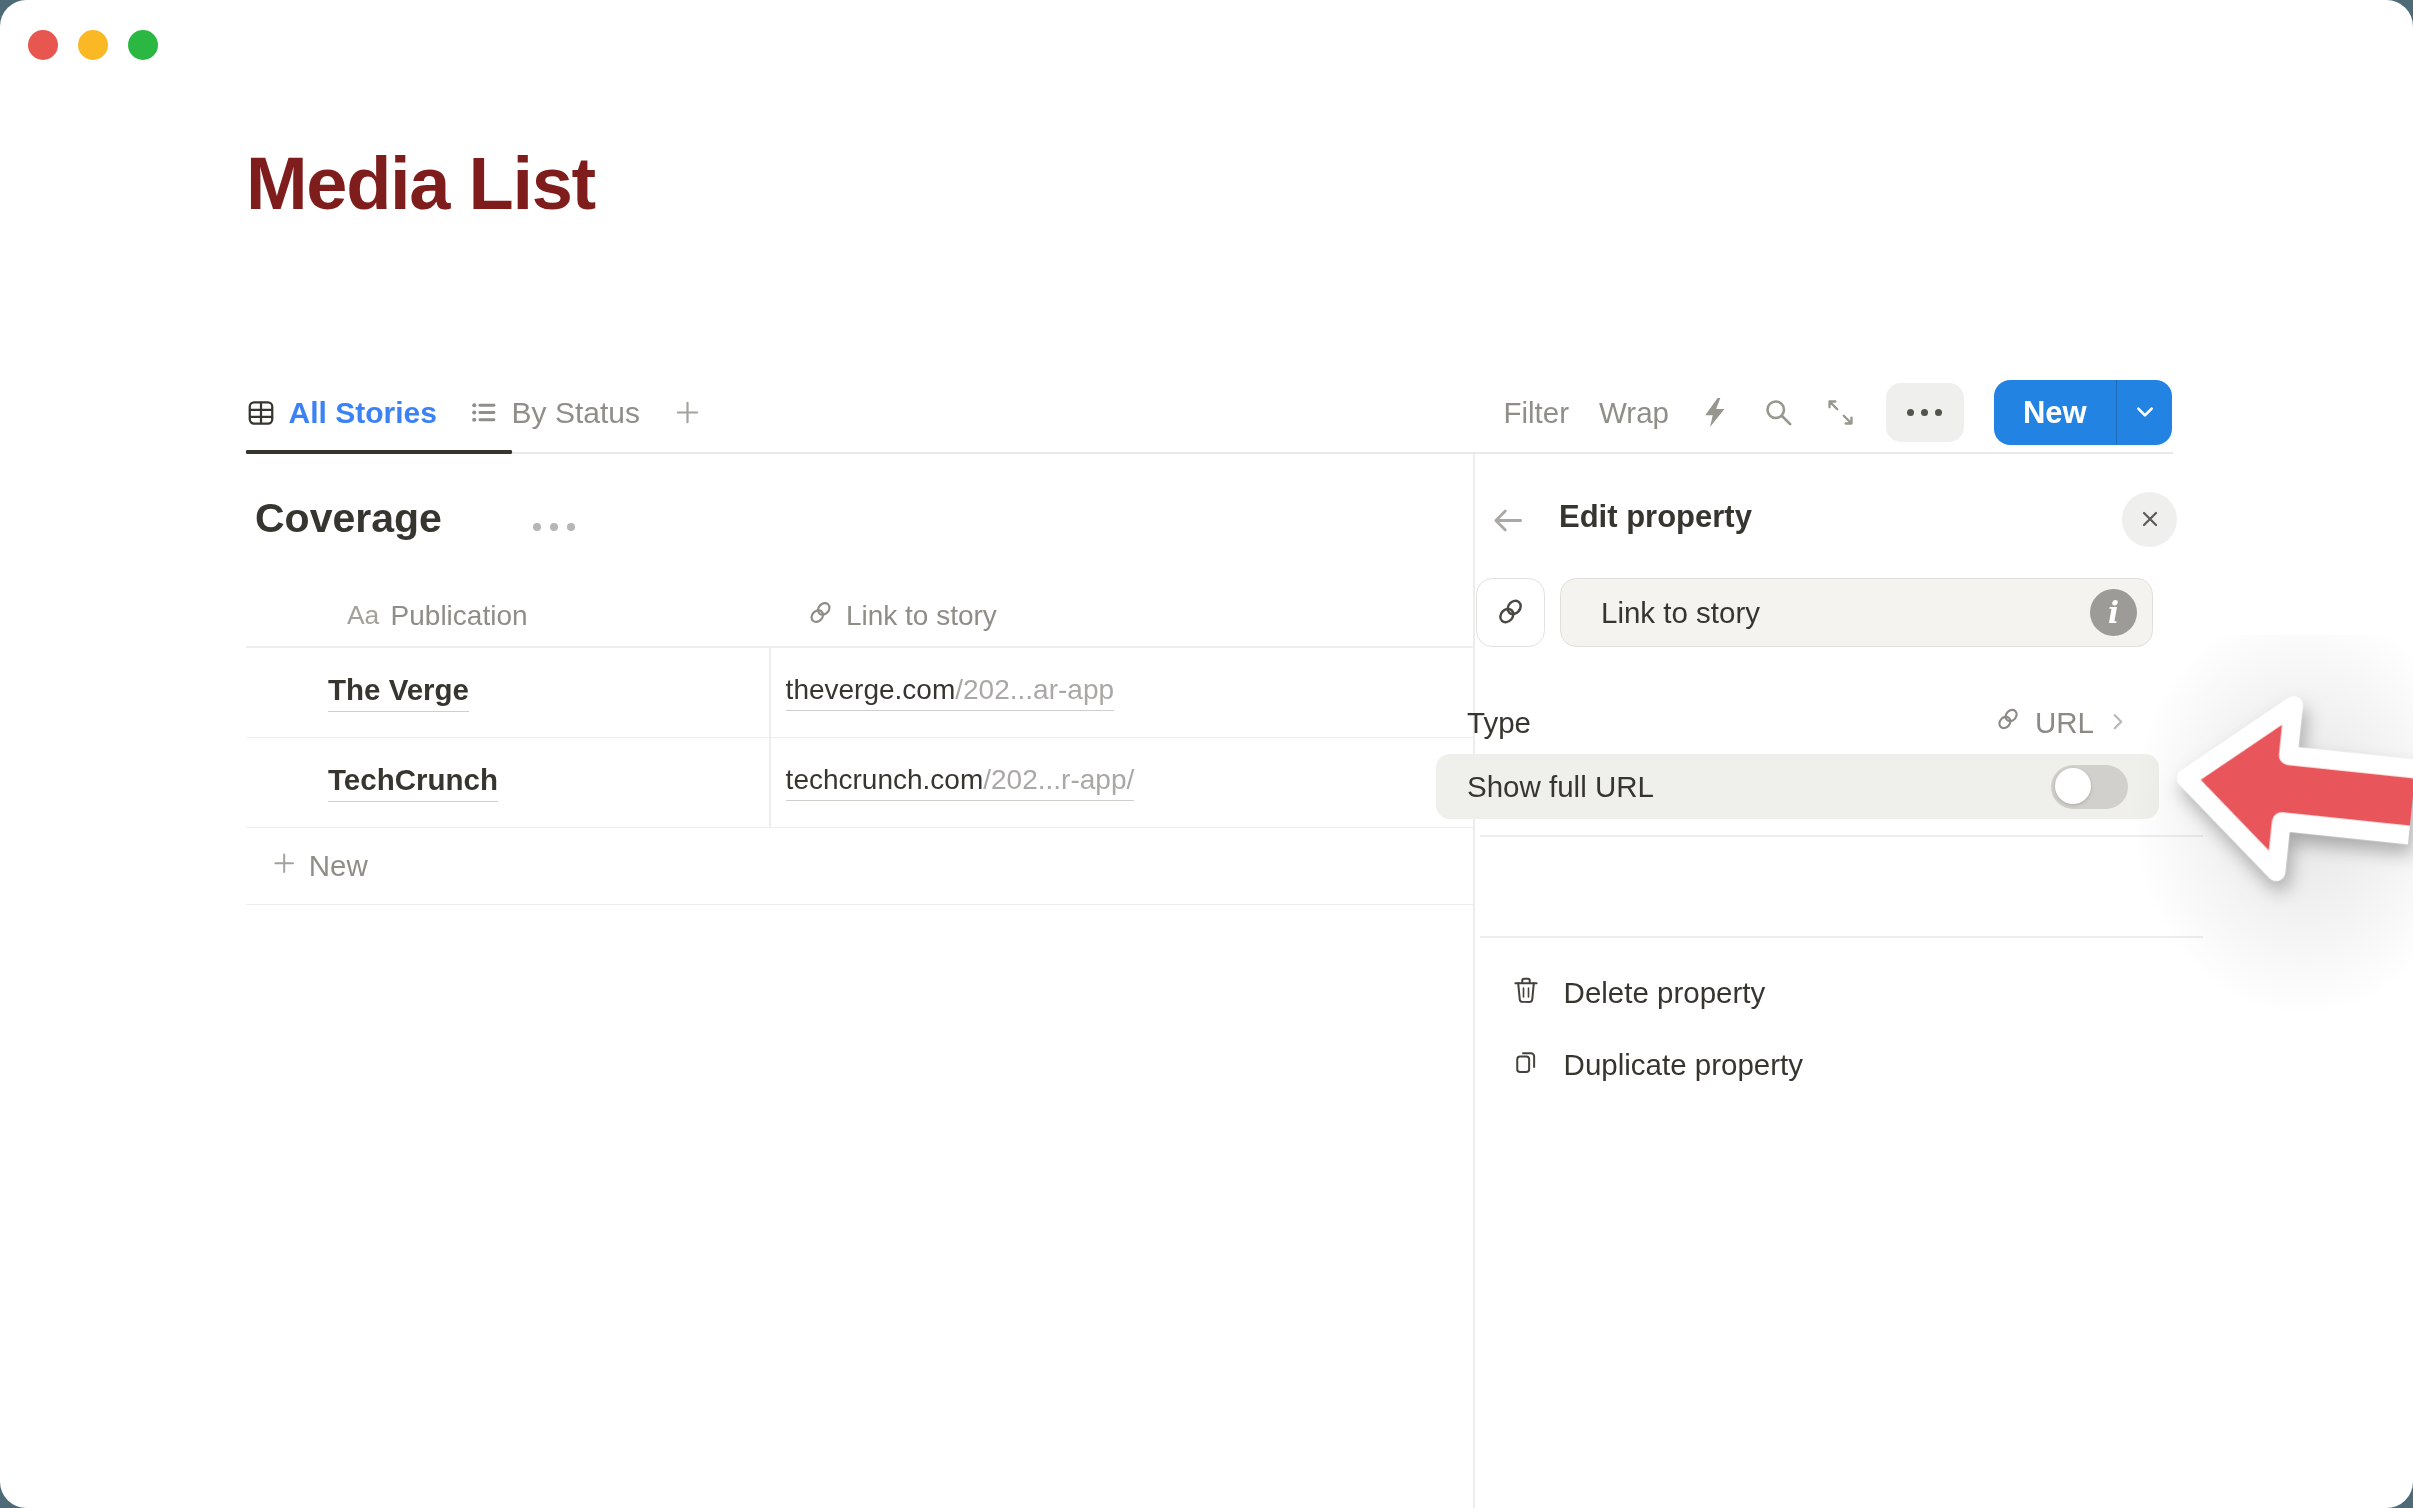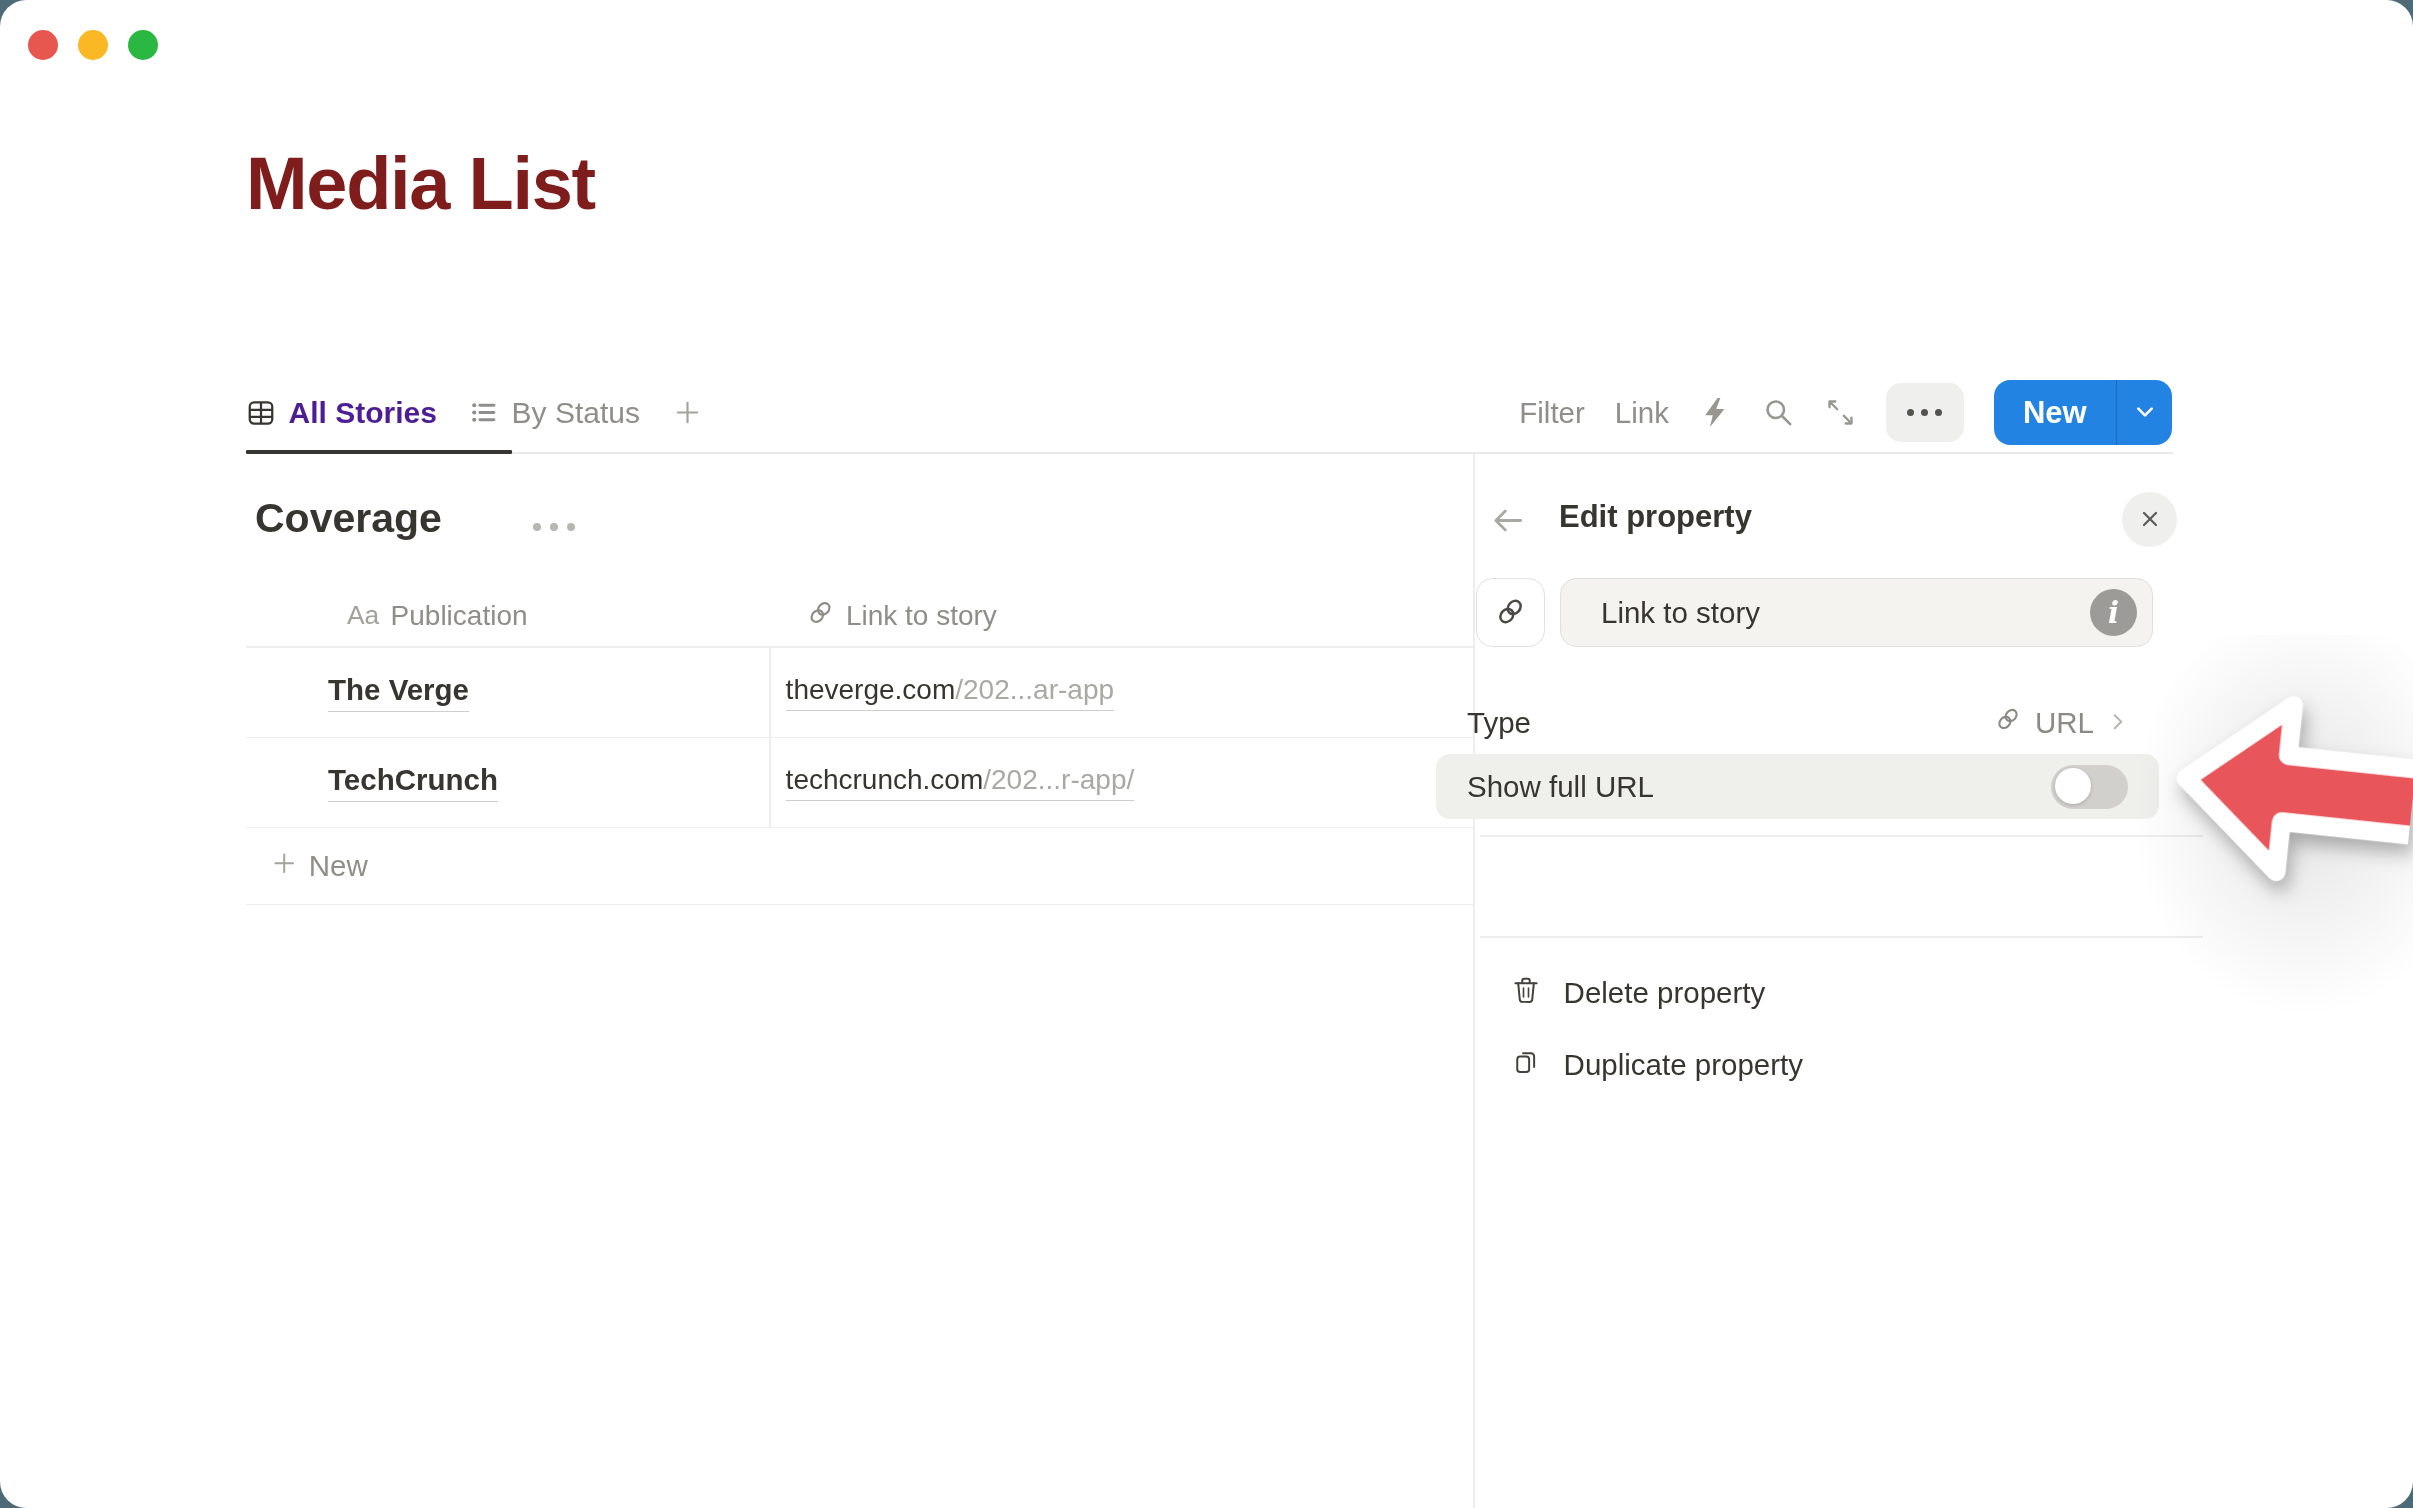--- a/index.html
+++ b/index.html
@@ -14,21 +14,21 @@
 
   
   .page-title{position:absolute;left:246px;top:141px;font-size:74px;font-weight:700;
     letter-spacing:-1.3px;color:#7f1d1d;}
 
   
   .viewbar-border{position:absolute;left:246px;top:452px;width:1927px;height:1.9px;background:#E9E9E7;}
   .tab-underline{position:absolute;left:246px;top:450px;width:266px;height:4.4px;background:#37352F;border-radius:1.3px;}
   .tabs{position:absolute;left:246px;top:375px;height:75px;display:flex;align-items:center;gap:33px;}
   .tab{display:flex;align-items:center;gap:12.6px;font-size:30px;}
-  .tab.active{color:#4c1d95;font-weight:700;}
+  .tab.active{color:#3b82f6;font-weight:700;}
   .tab.inactive{color:#8F8E89;font-weight:400;}
   .tab .ticon{display:flex;align-items:center;}
 
   .toolbar{position:absolute;right:241px;top:375px;height:75px;display:flex;align-items:center;gap:30px;}
   .tb-label{font-size:29.5px;color:#8F8E89;}
   .tb-icon{display:flex;align-items:center;}
   .more-btn{width:78px;height:59px;background:#EFEFED;border-radius:15px;display:flex;
     align-items:center;justify-content:center;gap:7px;}
   .more-btn i{width:7px;height:7px;border-radius:50%;background:#55534E;}
   .new-btn{height:65px;border-radius:16.3px;background:#2383E2;display:flex;align-items:stretch;overflow:hidden;}
@@ -136,21 +136,21 @@
         <span class="ticon">
           <svg width="29" height="29" viewBox="0 0 48 48" stroke="#A3A29D" stroke-width="3.6" stroke-linecap="round">
             <path d="M24 8 V40 M8 24 H40"></path>
           </svg>
         </span>
       </div>
     </div>
 
     <div class="toolbar">
       <span class="tb-label">Filter</span>
-      <span class="tb-label">Link</span>
+      <span class="tb-label">Wrap</span>
       <span class="tb-icon">
         <svg width="33" height="33" viewBox="0 0 48 48" fill="#98978F">
           <path d="M27 3 L9 28 H20 L16 45 L37 19 H25 L31 3 Z"></path>
         </svg>
       </span>
       <span class="tb-icon">
         <svg width="33" height="33" viewBox="0 0 48 48" fill="none" stroke="#98978F" stroke-width="3.8" stroke-linecap="round">
           <circle cx="20" cy="20" r="12"></circle>
             <path d="M29.5 29.5 L41 41"></path>
         </svg>

